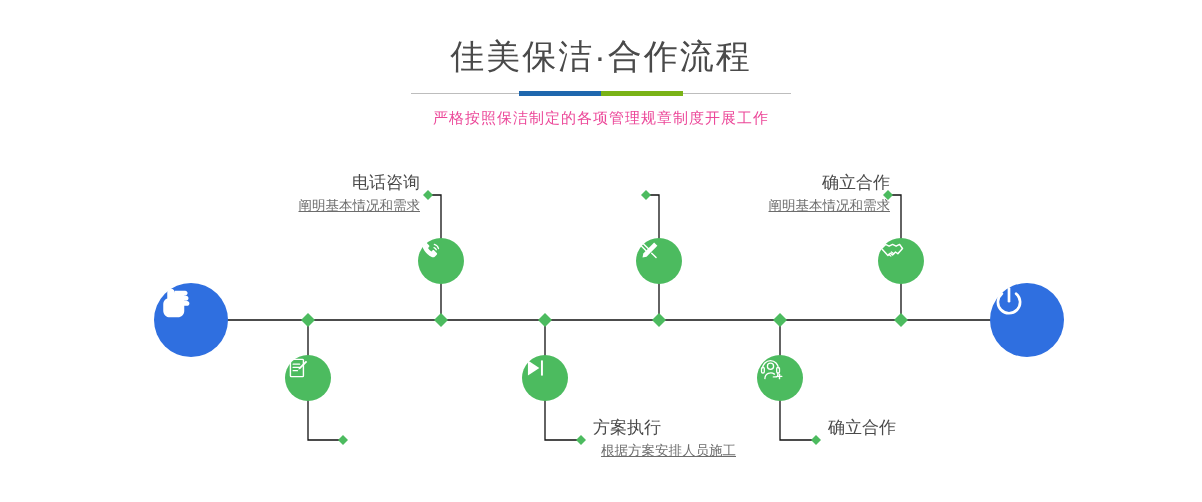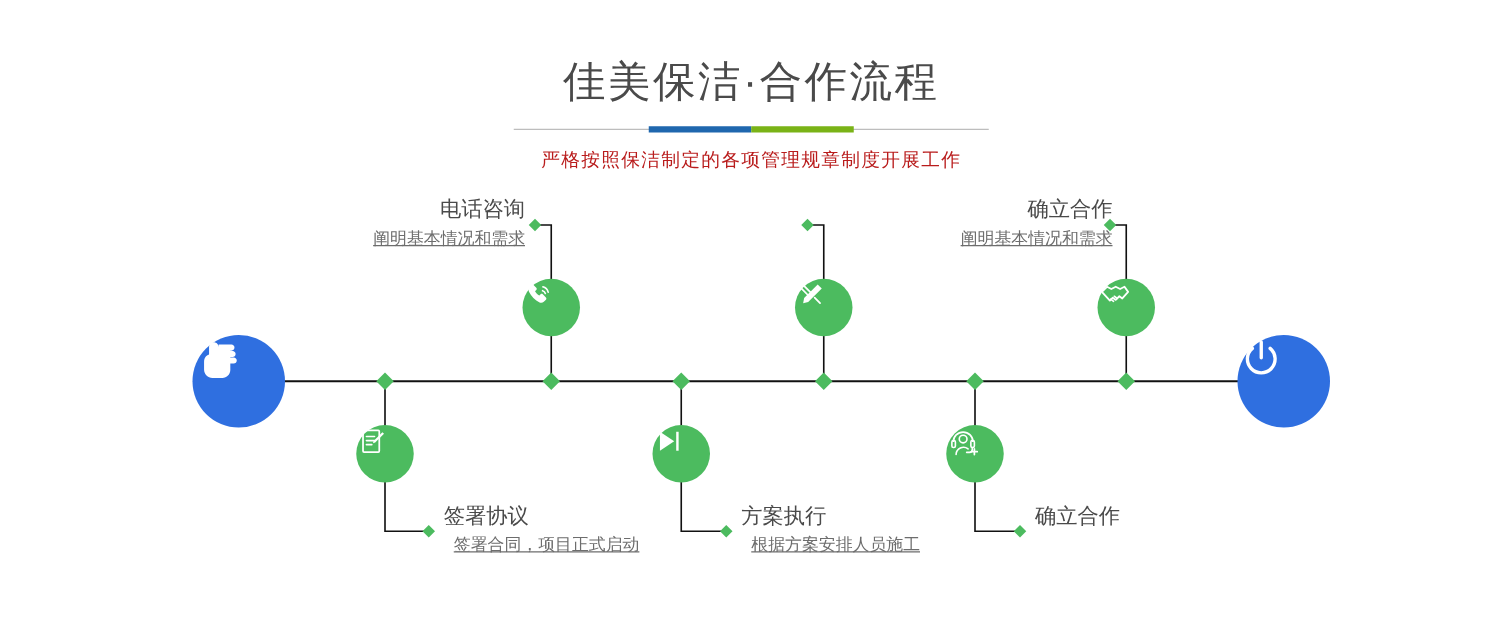--- a/index.html
+++ b/index.html
@@ -5,21 +5,21 @@
   * { box-sizing: border-box; margin: 0; padding: 0; }
   body {
     width: 1202px; height: 502px;
     background: #ffffff;
     font-family: "Liberation Sans", "DejaVu Sans", sans-serif;
     overflow: hidden;
     position: relative;
   }
 
   
-  .header { width: 100%; padding-top: 44px; text-align: center; }
+  .header { width: 100%; padding-top: 34px; text-align: center; }
   .header h1 {
     font-size: 34px;
     font-weight: normal;
     color: #4a4a4a;
     letter-spacing: 2px;
     line-height: 44px;
   }
   .divider {
     position: relative;
     width: 380px;
@@ -35,28 +35,28 @@
   .divider .seg {
     position: absolute;
     top: 3px;
     height: 5px;
   }
   .divider .seg-blue  { left: 108px; width: 82px; }
   .divider .seg-green { left: 190px; width: 82px; }
   .subtitle {
     margin-top: 9px;
     font-size: 15px;
-    color: #b91c1c;
+    color: #ec4899;
     letter-spacing: 1px;
   }
 
   
   .timeline {
     position: absolute;
-    top: 145px; left: 0;
+    top: 160px; left: 0;
     width: 1202px; height: 342px;
   }
   .timeline svg { position: absolute; top: 0; left: 0; }
 
   .node-circle {
     position: absolute;
     border-radius: 50%;
     display: flex;
     align-items: center;
     justify-content: center;
@@ -165,24 +165,20 @@
   </div>
 
   <div class="node-circle step-circle" style="left:285px; top:195px; background:#4cbb5f;">
     <svg width="26" height="26" viewBox="0 0 48 48">
       <rect x="10" y="8" width="24" height="32" rx="1.5" fill="none" stroke="#ffffff" stroke-width="2.6"></rect>
       <line x1="15" y1="17" x2="27" y2="17" stroke="#ffffff" stroke-width="2.4" stroke-linecap="round"></line>
       <line x1="15" y1="23" x2="27" y2="23" stroke="#ffffff" stroke-width="2.4" stroke-linecap="round"></line>
       <line x1="15" y1="29" x2="23" y2="29" stroke="#ffffff" stroke-width="2.4" stroke-linecap="round"></line>
       <path fill="#ffffff" d="M38.6 10.6l2.4 2.4-13 13-3.3.9.9-3.3z"></path>
     </svg>
-  </div>
-  <div class="label bottom" style="left:355px; top:257px;">
-    <div class="title">签署协议</div>
-    <div class="desc">签署合同，项目正式启动</div>
   </div>
 
   <div class="node-circle step-circle" style="left:636px; top:78px; background:#4cbb5f;">
     <svg width="26" height="26" viewBox="0 0 48 48">
       <path fill="#ffffff" d="M33.5 8.5l6 6-20 20-7.5 1.5 1.5-7.5z"></path>
       <path fill="none" stroke="#ffffff" stroke-width="2.6" stroke-linecap="round" d="M13 10l10 10"></path>
       <path fill="none" stroke="#ffffff" stroke-width="2.6" stroke-linecap="round" d="M9 14l10 10"></path>
       <path fill="none" stroke="#ffffff" stroke-width="2.6" stroke-linecap="round" d="M29 28l8 8"></path>
     </svg>
   </div>

